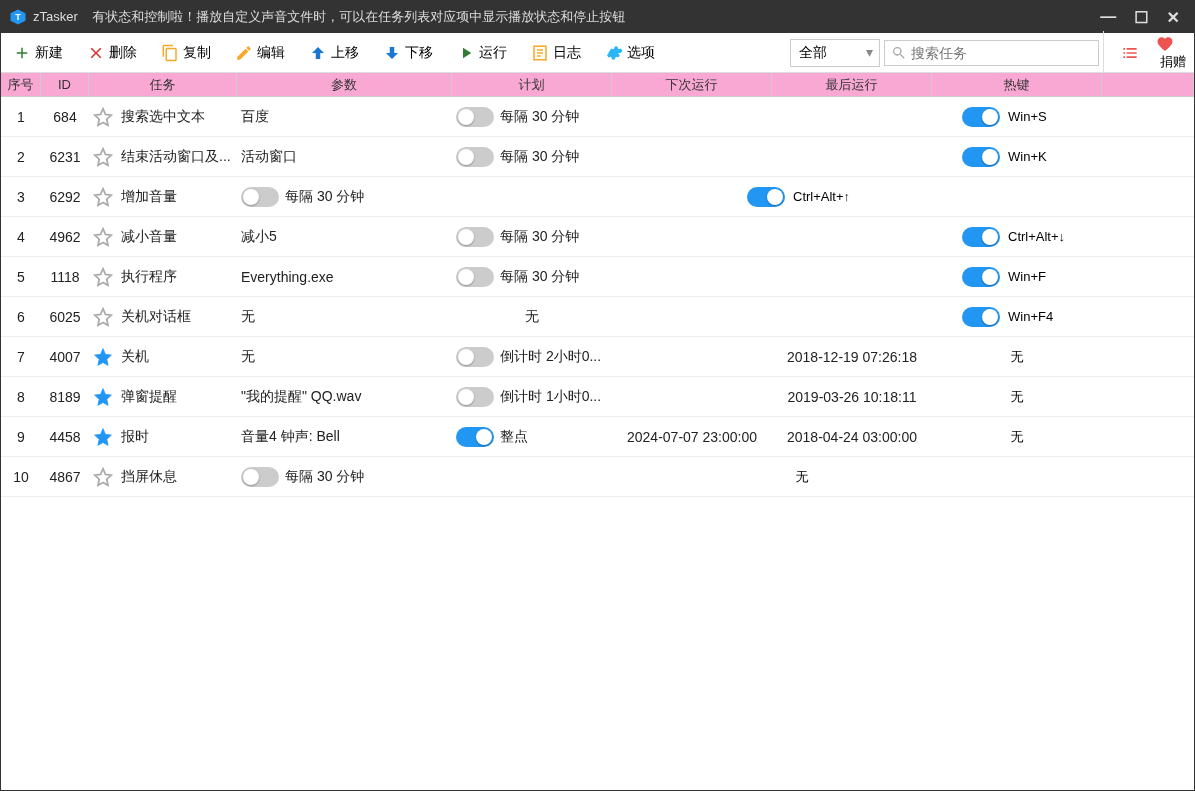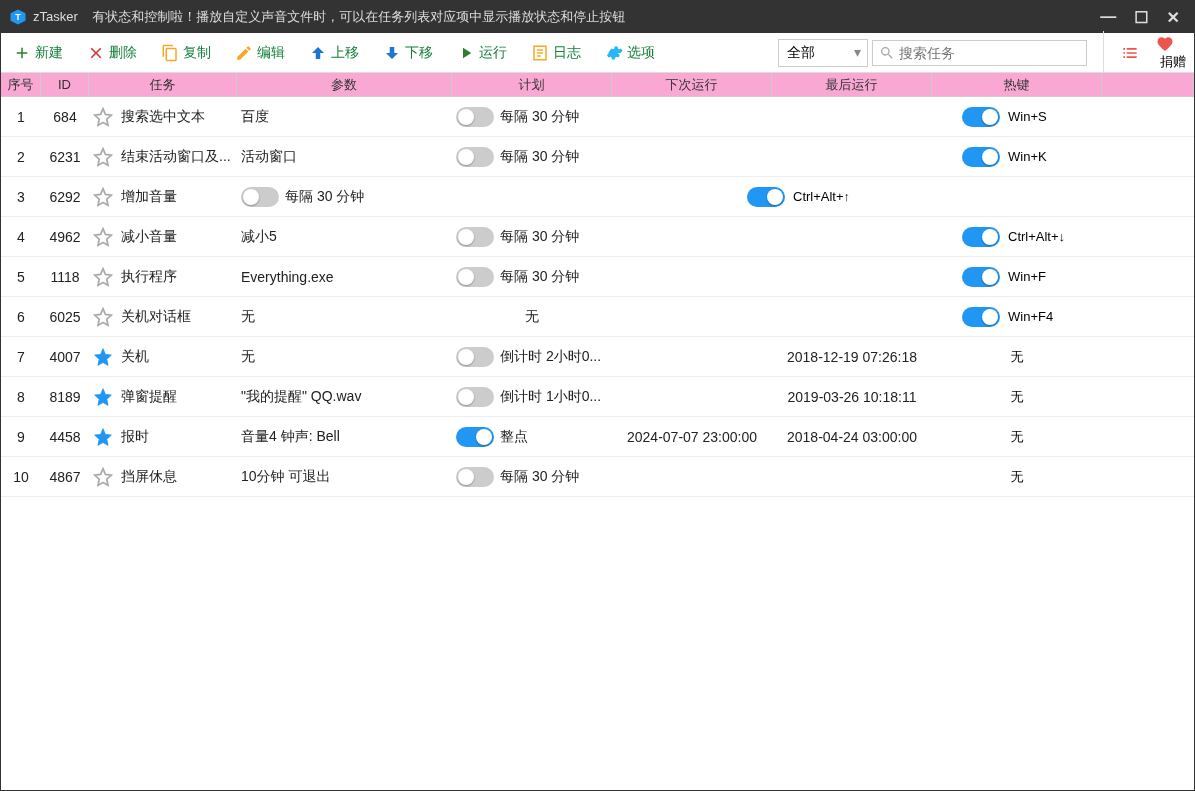--- a/index.html
+++ b/index.html
@@ -4,26 +4,26 @@
 <style>
 * { margin: 0; padding: 0; box-sizing: border-box; }
 body { font-family: "Microsoft YaHei", "Segoe UI", sans-serif; font-size: 13px; background: #fff; overflow: hidden; }
 .window { width: 1195px; height: 791px; display: flex; flex-direction: column; border: 1px solid #333; }
 .titlebar { background: #333; color: #ddd; height: 32px; display: flex; align-items: center; padding: 0 8px; }
 .titlebar-icon { width: 18px; height: 18px; margin-right: 6px; }
 .titlebar-text { flex: 1; font-size: 13px; white-space: nowrap; overflow: hidden; }
 .titlebar-btns { display: flex; gap: 18px; margin-right: 6px; }
 .titlebar-btn { color: #ddd; cursor: pointer; font-size: 16px; font-weight: bold; }
 .toolbar { background: #fff; height: 40px; display: flex; align-items: center; border-bottom: 1px solid #ddd; }
-.tb-btn { display: flex; align-items: center; padding: 4px 8px; margin: 4px 4px; cursor: pointer; font-size: 14px; color: #15803d; }
+.tb-btn { display: flex; align-items: center; padding: 4px 8px; margin: 4px 4px; cursor: pointer; font-size: 14px; color: #000000; }
 .tb-btn svg, .tb-btn .ico { width: 18px; height: 18px; margin-right: 4px; }
 .tb-spacer { flex: 1; }
 .filter-select { border: 1px solid #ccc; padding: 4px 28px 4px 8px; font-size: 14px; margin-right: 4px; position: relative; background: #fff; min-width: 90px; }
 .filter-select::after { content: "▾"; position: absolute; right: 6px; color: #888; }
-.search-box { border: 1px solid #ccc; padding: 4px 6px; display: flex; align-items: center; margin-right: 16px; min-width: 200px; }
+.search-box { border: 1px solid #ccc; padding: 4px 6px; display: flex; align-items: center; margin-right: 4px; min-width: 200px; }
 .search-box input { border: none; outline: none; font-size: 14px; flex: 1; }
 .search-ico { width: 16px; height: 16px; margin-right: 4px; fill: #aaa; }
 .right-btns { display: flex; align-items: center; border-left: 1px solid #ddd; padding-left: 8px; }
 .right-btn { display: flex; align-items: flex-start; padding: 4px 8px; cursor: pointer; flex-direction: column; }
 .header-row { display: flex; background: #f9a8d4; border-bottom: 1px solid #ccc; height: 24px; }
 .header-cell { border-right: 1px solid #ccc; display: flex; align-items: center; justify-content: center; font-size: 13px; color: #333; }
 .body-area { flex: 1; overflow-y: auto; background: #fff; }
 .row { display: flex; align-items: center; height: 40px; border-bottom: 1px solid #eee; }
 .cell { display: flex; align-items: center; padding: 0 4px; font-size: 14px; color: #222; overflow: hidden; white-space: nowrap; text-overflow: ellipsis; }
 .c-seq { width: 40px; justify-content: center; }
@@ -367,21 +367,20 @@
   </div>
       <div class="row">
     <div class="cell c-seq">10</div>
     <div class="cell c-id">4867</div>
     <div class="cell c-star">
       <svg class="star star-off" viewBox="0 0 24 24">
             <path d="M12 2l2.9 6.9L22 9.7l-5.5 5 1.6 7.3L12 18.6 5.9 22l1.6-7.3L2 9.7l7.1-.8z"></path>
           </svg>
     </div>
     <div class="cell c-task">挡屏休息</div>
-    <div class="cell c-param">10分钟 可退出</div>
     <div class="cell c-plan">
           <div class="toggle off"></div>
           <span>每隔 30 分钟</span>
         </div>
     <div class="cell c-next"></div>
     <div class="cell c-last"></div>
     <div class="c-hotkey-cell">
           <span>无</span>
         </div>
   </div>

